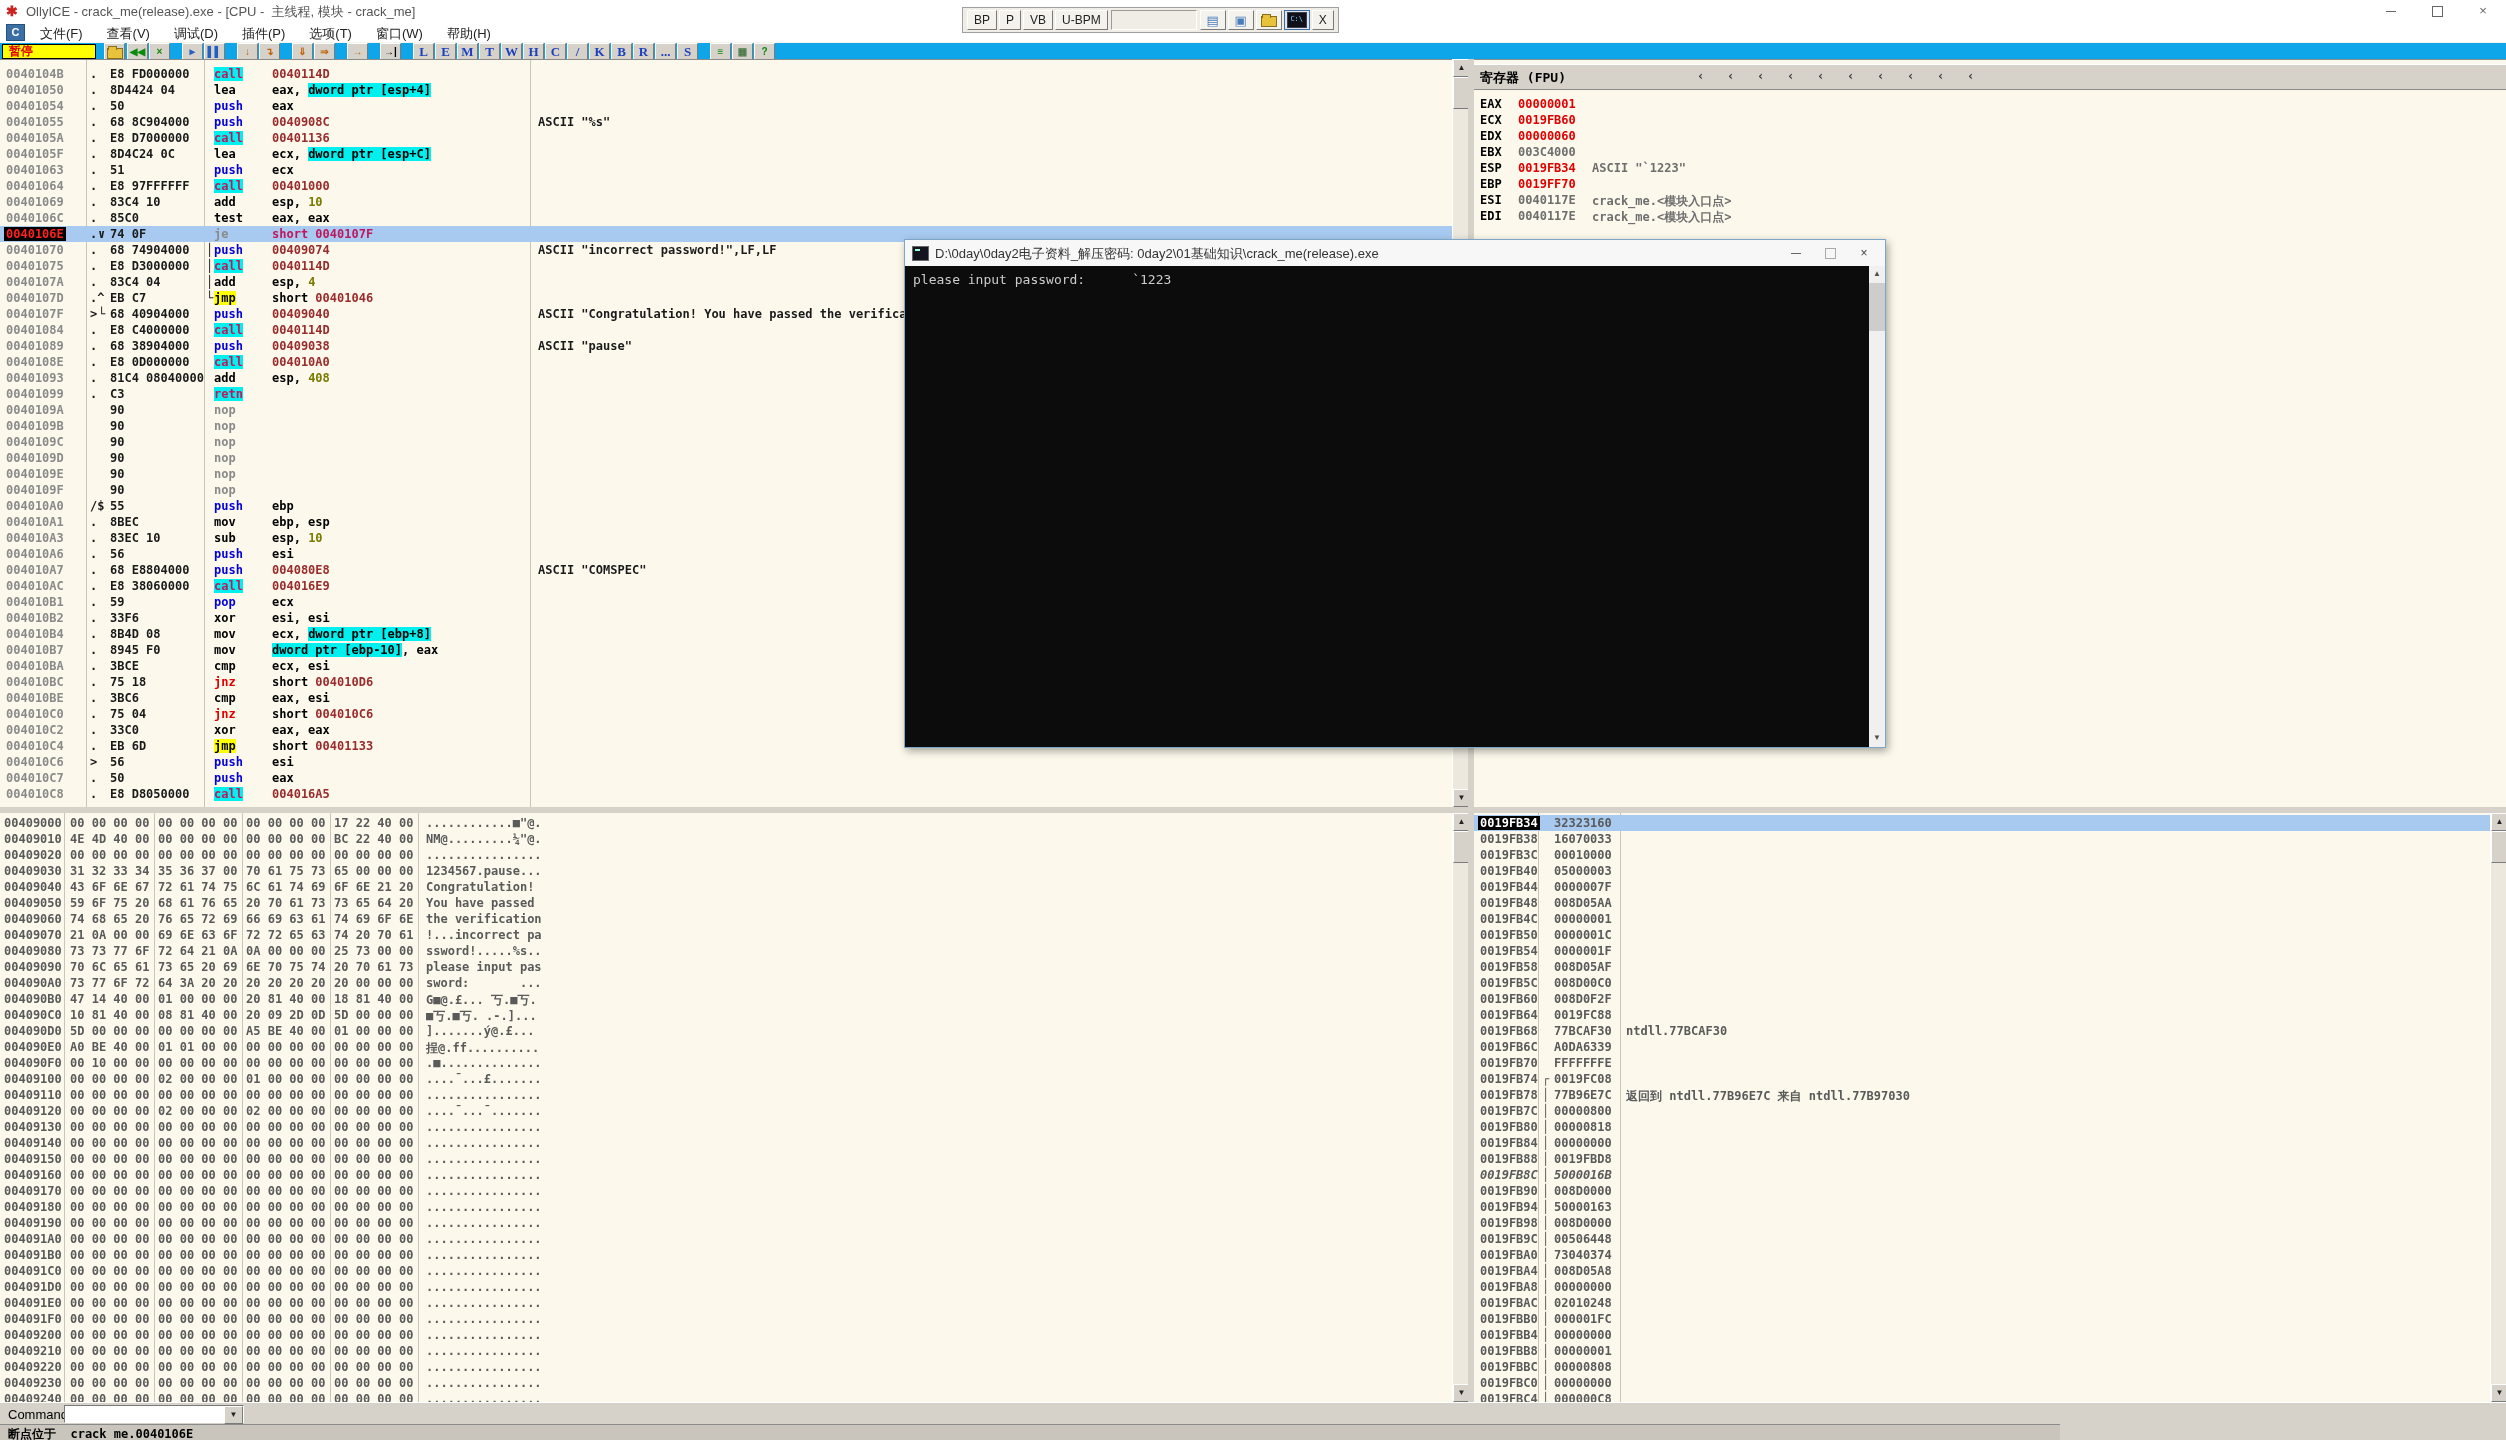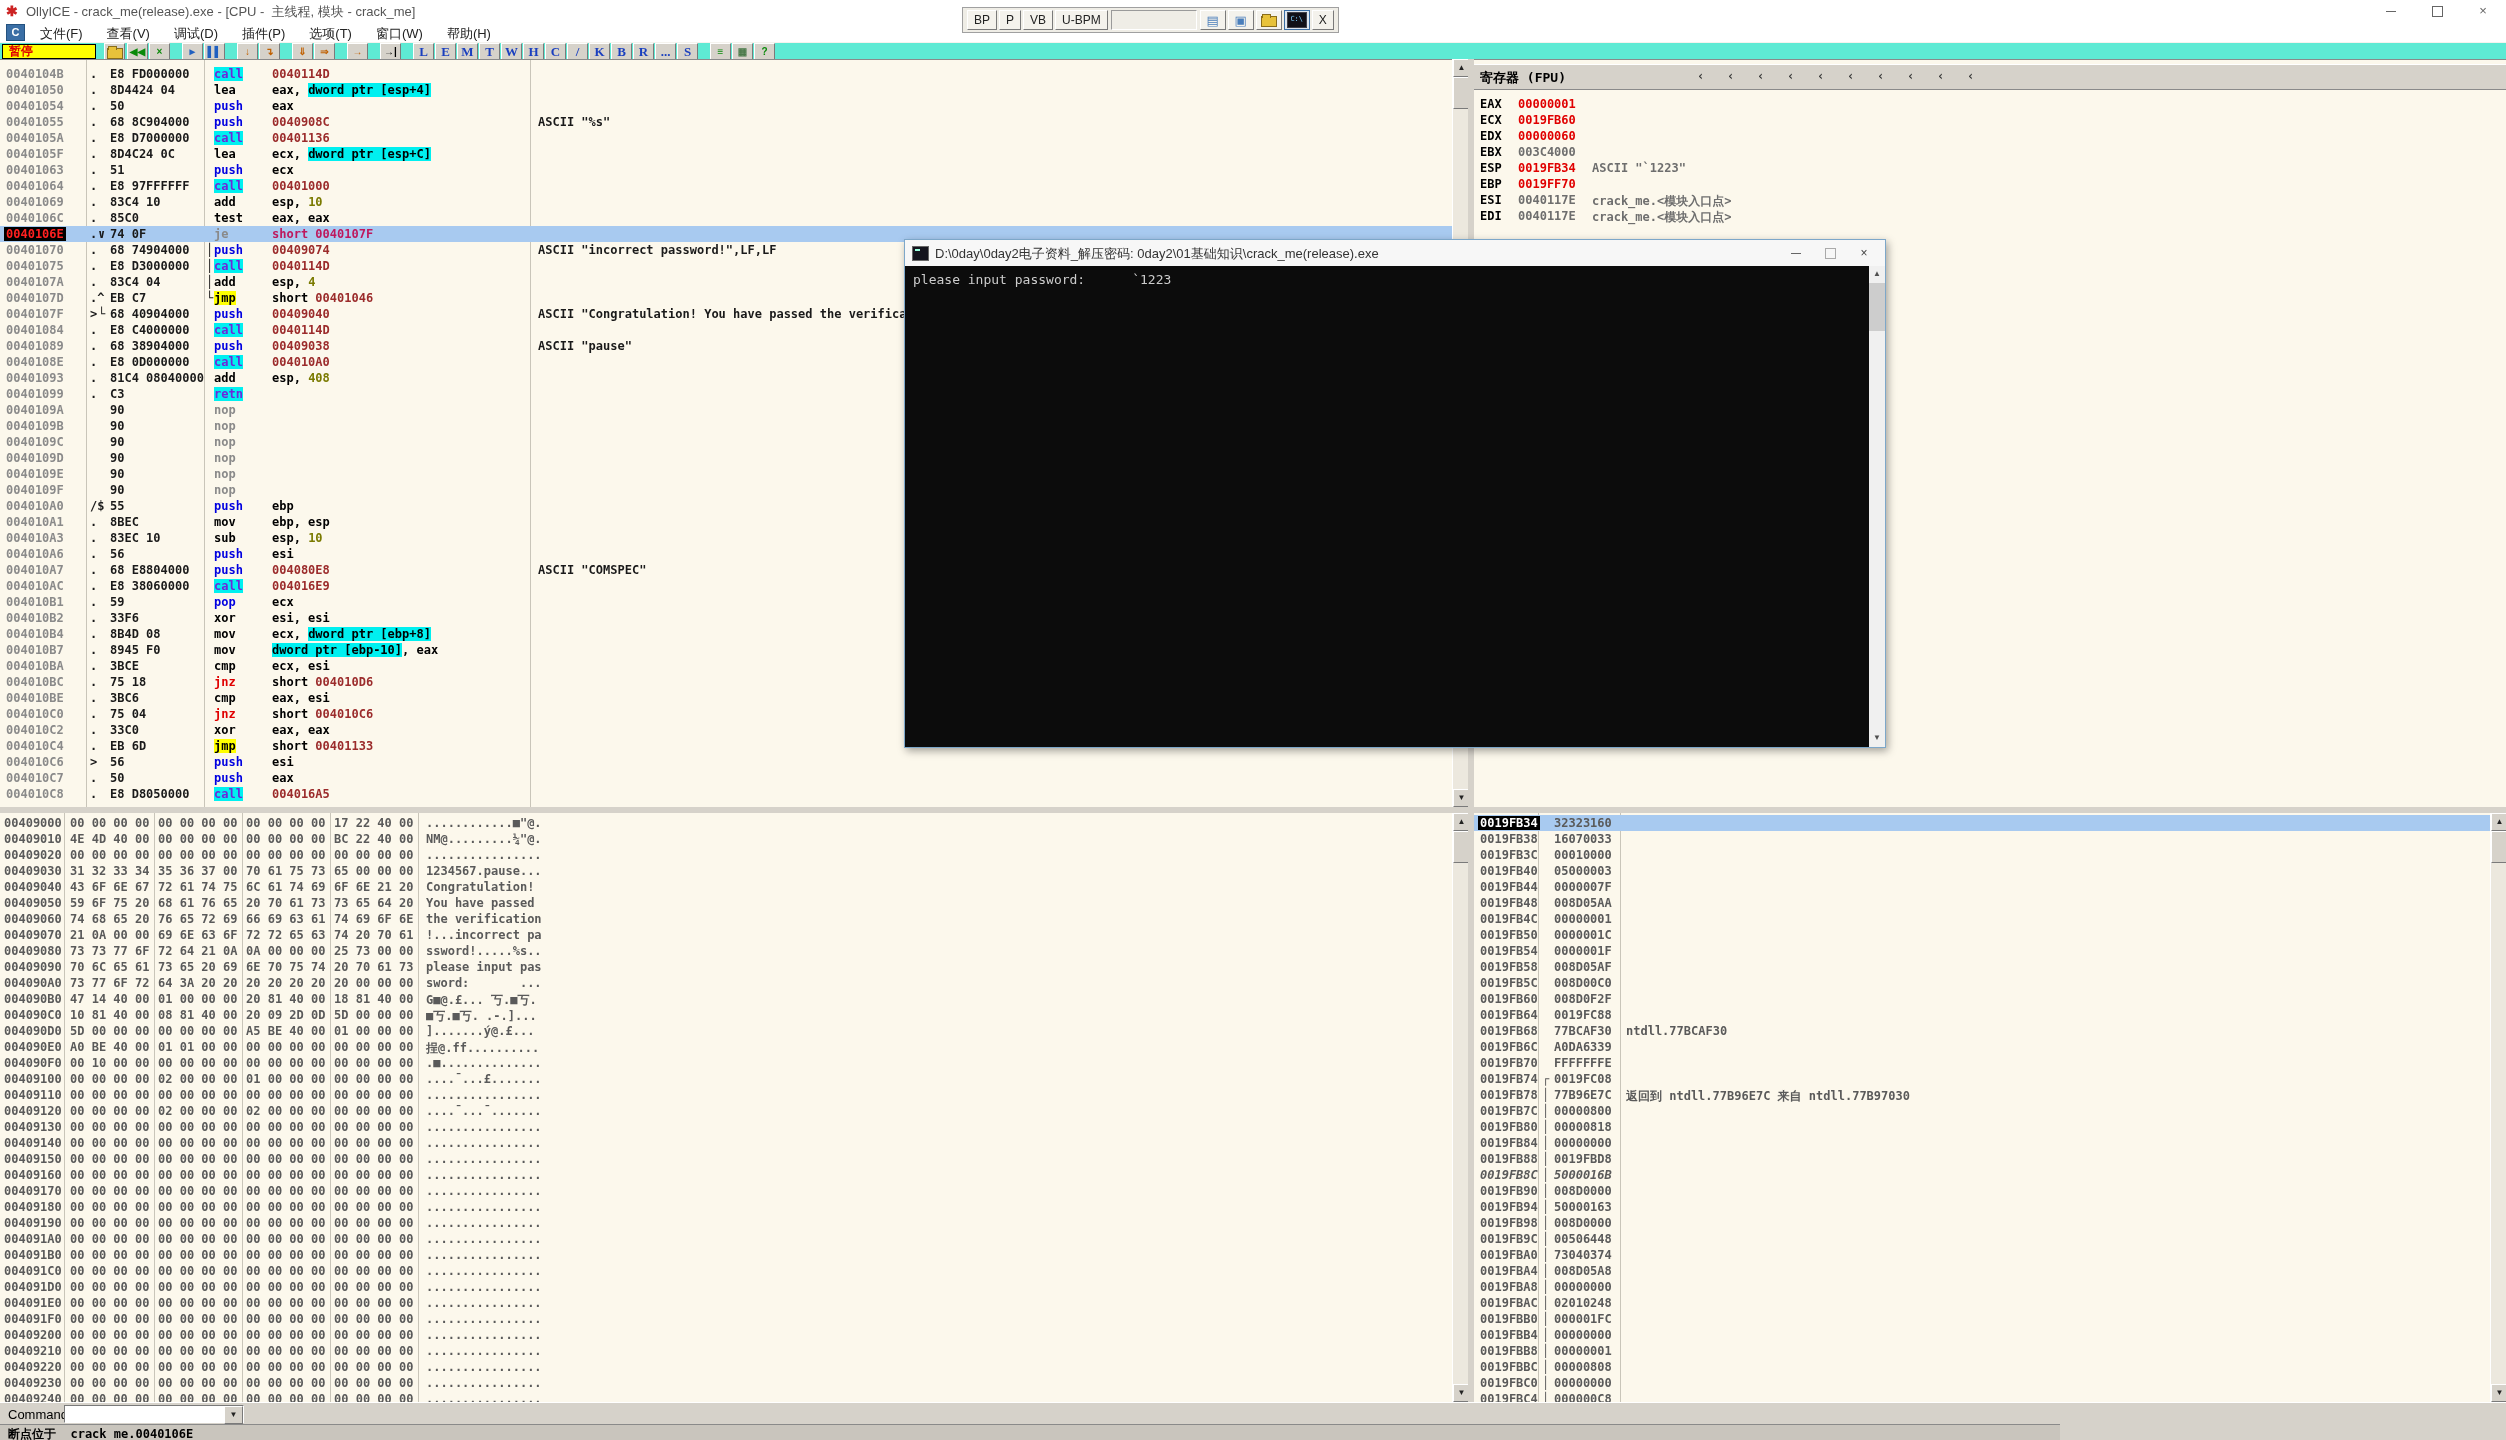--- a/index.html
+++ b/index.html
@@ -27,21 +27,21 @@
   .fspacer{width:84px;height:18px;border:1px solid;border-color:#9a9a9a #fff #fff #9a9a9a;margin:0 2px}
   .ficon{width:24px;padding:0}
   .icon-note{color:#4A7EBB;font-size:13px}
   .icon-win{color:#4A7EBB;font-size:13px}
   .folder{position:relative;width:14px;height:9px;background:#E8C23A;border:1px solid #8a6d1a;margin-top:3px}
   .folder:before{content:"";position:absolute;left:0;top:-3px;width:7px;height:3px;background:#E8C23A;border:1px solid #8a6d1a;border-bottom:none}
   .icon-console{width:18px;height:14px;background:#101018;border:1px solid #404048;color:#7FD0FF;
                 font-size:7px;font-family:"DejaVu Sans Mono",monospace;line-height:13px;text-align:center}
   .fbtn.pressed{border-color:#3a6ea5;background:#DDE6F0}
   
-  #toolbar{left:0;top:42px;width:2506px;height:17px;background:#5eead4;border-top:1px solid #F5F3EE;display:flex;align-items:center}
+  #toolbar{left:0;top:42px;width:2506px;height:17px;background:#0ea5e9;border-top:1px solid #F5F3EE;display:flex;align-items:center}
   #pause-box{margin-left:2px;width:86px;height:13px;background:#FFFF00;border:1px solid #000;color:#E00000;
              font-weight:bold;font-size:12px;line-height:13px;padding-left:6px}
   .tbtn{width:19px;height:15px;background:#D6D2CA;border:1px solid;border-color:#fff #7a7a7a #7a7a7a #fff;
         display:flex;align-items:center;justify-content:center;font-size:10px;font-weight:bold;white-space:nowrap;overflow:hidden}
   .tbtn.letter{font-family:"Liberation Serif",serif;font-size:13px;color:#1A3FBF}
   
   .pane{background:#FCF8EC;overflow:hidden}
   #disasm-pane{left:0;top:59px;width:1452px;height:748px;border-top:1px solid #8a8a8a}
   #registers-pane{left:1474px;top:59px;width:1032px;height:748px;border-top:1px solid #8a8a8a}
   #dump-pane{left:0;top:813px;width:1452px;height:589px}
@@ -60,21 +60,21 @@
   .c-a{left:6px;color:#8A8A8A}
   .a-sel{left:4px;color:#FF2020;background:#000;padding:0 2px}
   .c-pre{left:90px;color:#1a1a1a}
   .c-jb{left:98px;color:#1a1a1a}
   .c-b{left:110px;color:#1a1a1a}
   .c-db{left:206px;color:#1a1a1a}
   .c-mn{left:214px}
   .c-ops{left:272px}
   .c-ops span{white-space:pre}
   .c-cmt{left:538px;color:#1a1a1a}
-  .m-c{background:#00F0F0;color:#6d28d9}.m-p{color:#0000E0}.m-j{color:#E00000}
+  .m-c{background:#00F0F0;color:#be185d}.m-p{color:#0000E0}.m-j{color:#E00000}
   .m-y{background:#FFFF00;color:#000}.m-g{color:#8A8A8A}.m-s{color:#8A8A8A}.m-d{color:#000}
   .o-p{color:#000}.o-a{color:#9B2B2B}.o-i{color:#7A7A00}.o-m{background:#00F0F0;color:#000}.o-g{color:#be185d}
   
   #reg-header{position:absolute;left:0;top:4px;right:0;height:24px;background:#D6D2CA;
               border-bottom:1px solid #8a8a8a;border-top:1px solid #fff}
   #reg-title{position:absolute;left:6px;top:4px;font-weight:bold;font-size:13px;color:#000;font-family:"DejaVu Sans Mono",monospace}
   .chev{position:absolute;top:4px;color:#333;font-weight:bold;font-size:13px}
   .rrow{position:absolute;left:0;height:16px;width:100%}
   .rrow>span{position:absolute;top:1px;white-space:pre}
   .r-n{left:6px;color:#000}

